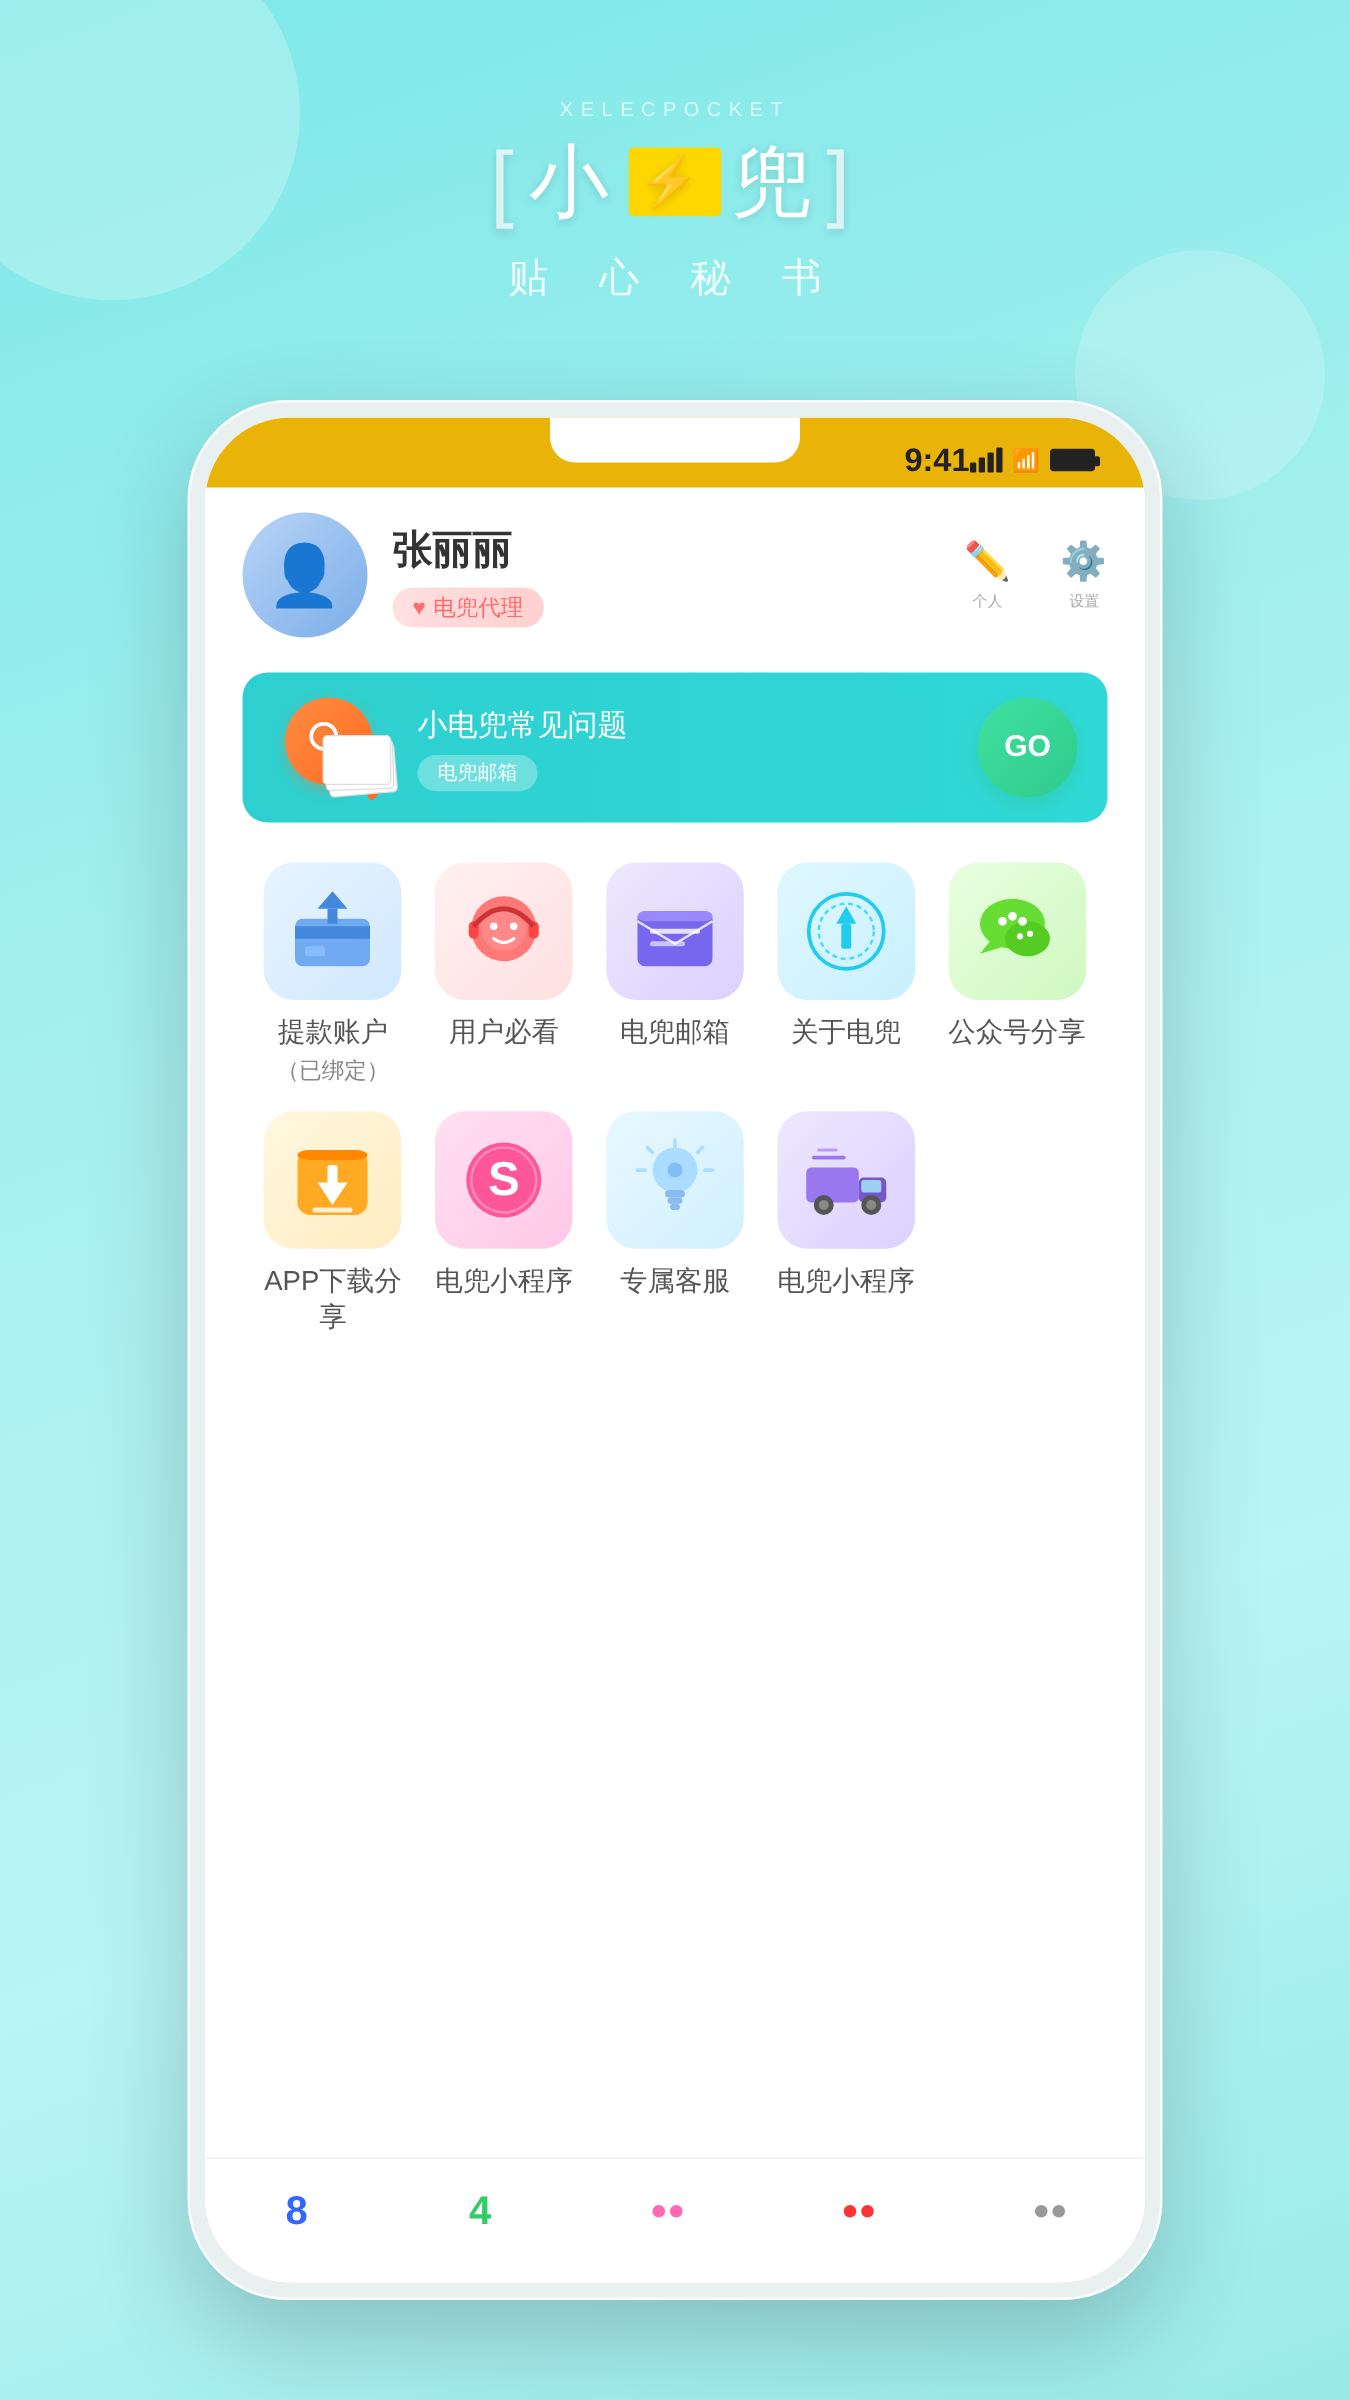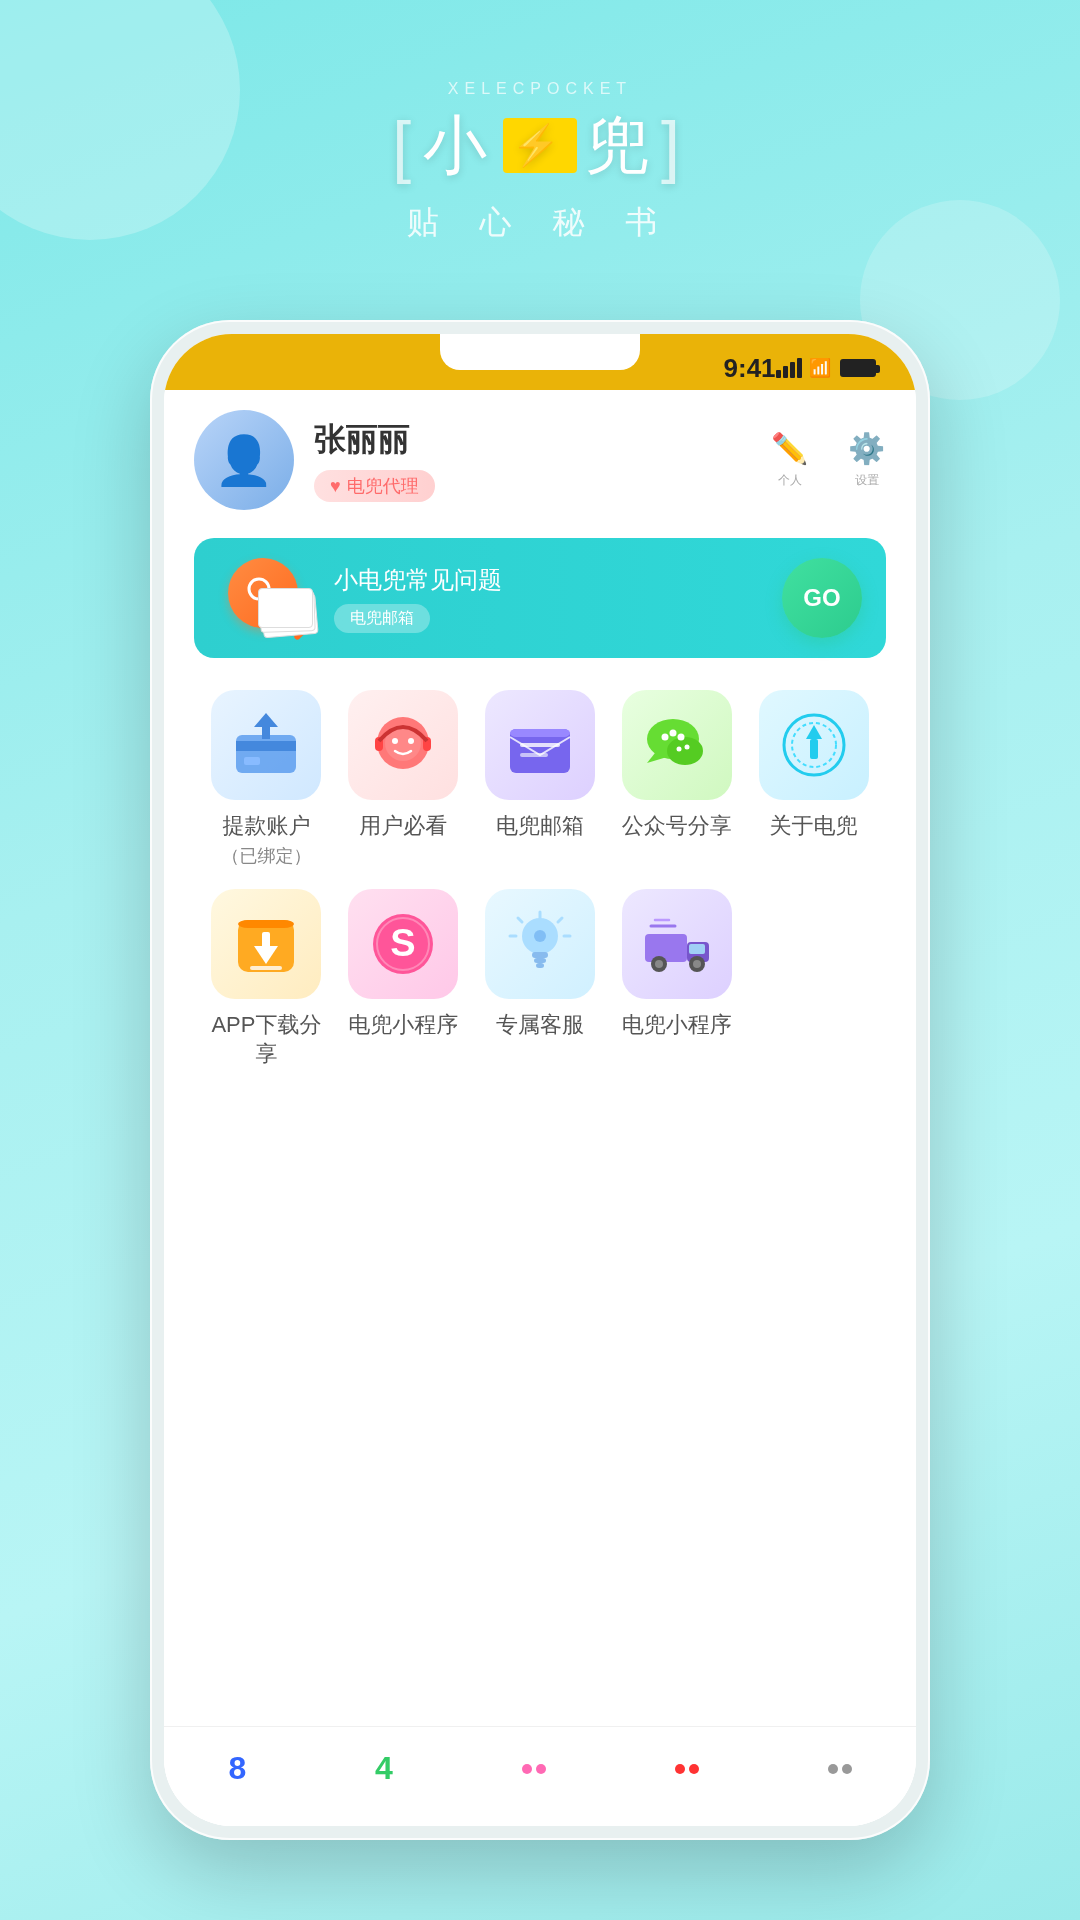--- a/index.html
+++ b/index.html
@@ -534,49 +534,49 @@
               <rect x="20" y="38" width="40" height="4" rx="2" fill="white" opacity="0.8"></rect>
               <rect x="20" y="48" width="28" height="4" rx="2" fill="white" opacity="0.6"></rect>
 
               <path d="M10 32 L40 50 L70 32" fill="none" stroke="white" stroke-width="2" opacity="0.8"></path>
             </svg>
           </div>
           <span class="menu-label">电兜邮箱</span>
         </div>
 
         <div class="menu-item">
-          <div class="menu-icon-wrap icon-share">
-            <svg width="80" height="80" viewBox="0 0 80 80">
-
-              <ellipse cx="36" cy="34" rx="26" ry="20" fill="#66DD33"></ellipse>
-              <ellipse cx="48" cy="46" rx="18" ry="14" fill="#55CC22"></ellipse>
-
-              <circle cx="28" cy="32" r="3.5" fill="white"></circle>
-              <circle cx="36" cy="28" r="3.5" fill="white"></circle>
-              <circle cx="44" cy="32" r="3.5" fill="white"></circle>
-
-              <circle cx="42" cy="44" r="2.5" fill="white"></circle>
-              <circle cx="50" cy="42" r="2.5" fill="white"></circle>
-
-              <path d="M18 48 L10 58 L30 52" fill="#66DD33"></path>
-            </svg>
-          </div>
-          <span class="menu-label">公众号分享</span>
-        </div>
-
-        <div class="menu-item">
           <div class="menu-icon-wrap icon-about">
             <svg width="80" height="80" viewBox="0 0 80 80">
               <circle cx="40" cy="40" r="30" fill="none" stroke="#22CCEE" stroke-width="3"></circle>
               <circle cx="40" cy="40" r="22" fill="none" stroke="#44DDFF" stroke-width="2" stroke-dasharray="4 3"></circle>
               <polygon points="40,20 48,34 32,34" fill="#22CCEE"></polygon>
               <rect x="36" y="34" width="8" height="20" rx="2" fill="#22CCEE"></rect>
             </svg>
           </div>
           <span class="menu-label">关于电兜</span>
+        </div>
+
+        <div class="menu-item">
+          <div class="menu-icon-wrap icon-share">
+            <svg width="80" height="80" viewBox="0 0 80 80">
+
+              <ellipse cx="36" cy="34" rx="26" ry="20" fill="#66DD33"></ellipse>
+              <ellipse cx="48" cy="46" rx="18" ry="14" fill="#55CC22"></ellipse>
+
+              <circle cx="28" cy="32" r="3.5" fill="white"></circle>
+              <circle cx="36" cy="28" r="3.5" fill="white"></circle>
+              <circle cx="44" cy="32" r="3.5" fill="white"></circle>
+
+              <circle cx="42" cy="44" r="2.5" fill="white"></circle>
+              <circle cx="50" cy="42" r="2.5" fill="white"></circle>
+
+              <path d="M18 48 L10 58 L30 52" fill="#66DD33"></path>
+            </svg>
+          </div>
+          <span class="menu-label">公众号分享</span>
         </div>
 
         <div class="menu-item">
           <div class="menu-icon-wrap icon-appshare">
             <svg width="80" height="80" viewBox="0 0 80 80">
               <rect x="12" y="16" width="56" height="52" rx="10" fill="#FFAA22"></rect>
               <rect x="12" y="16" width="56" height="8" rx="10" fill="#FF8800"></rect>
 
               <polygon points="40,60 28,42 52,42" fill="white"></polygon>
               <rect x="36" y="28" width="8" height="18" rx="2" fill="white"></rect>

